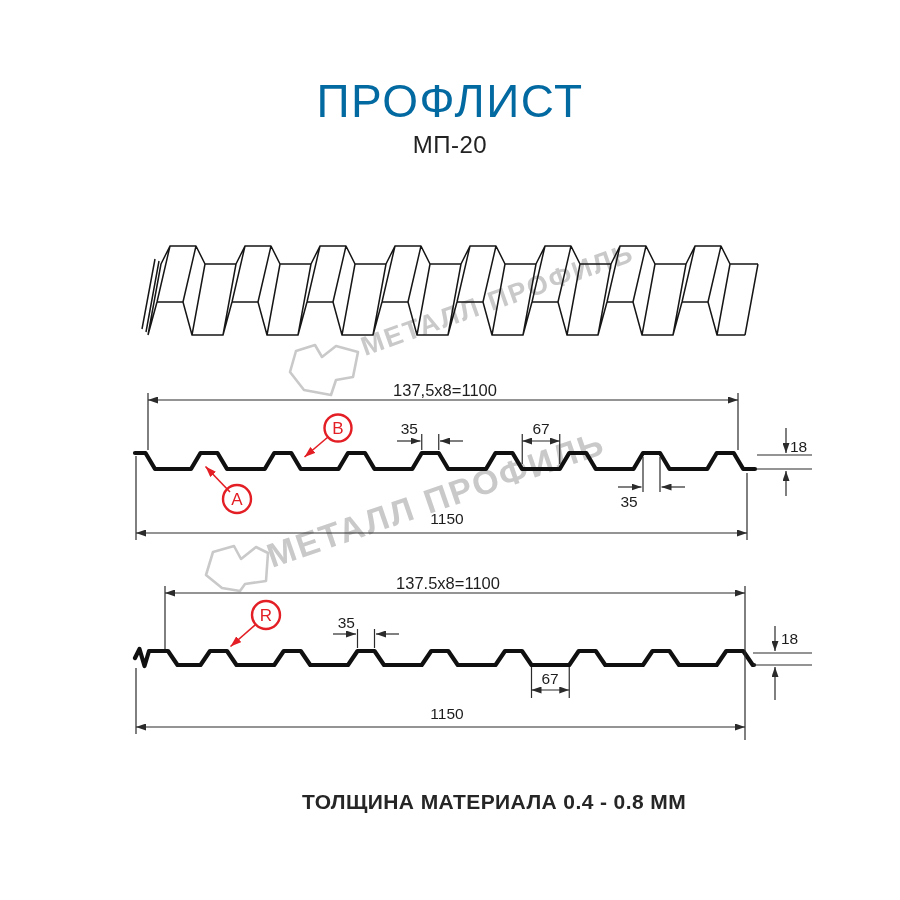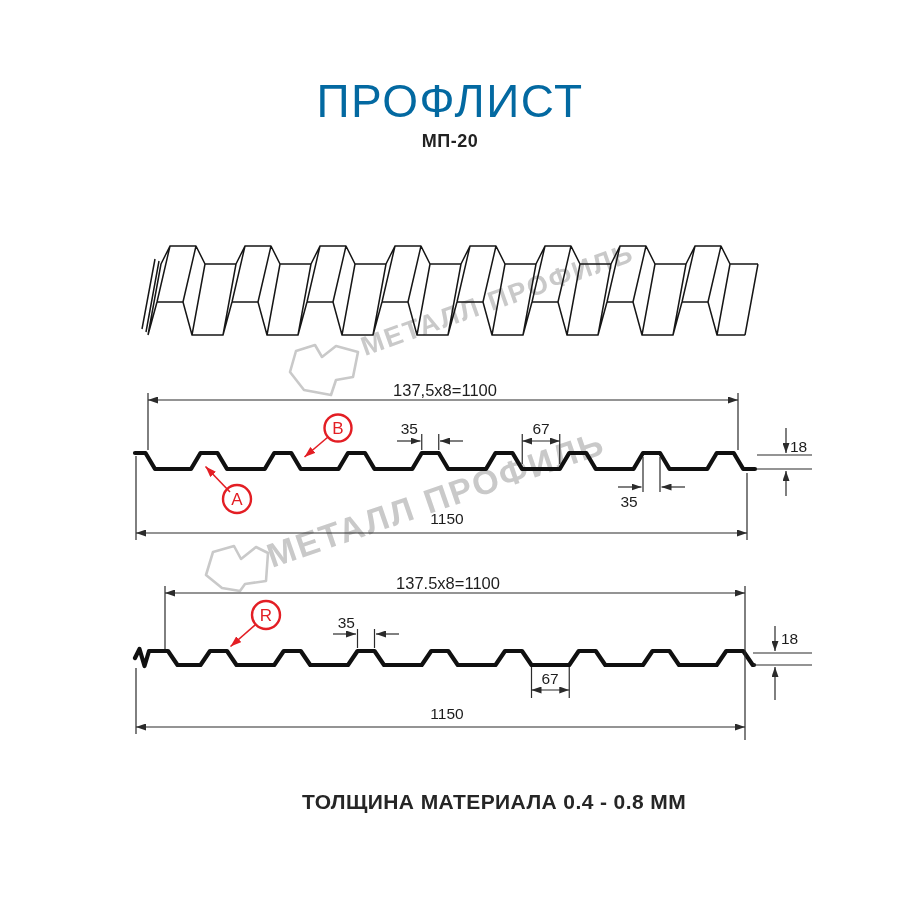--- a/index.html
+++ b/index.html
@@ -1,21 +1,21 @@
 <!DOCTYPE html>
 <html style="--red: #e31e24; --dim: #2b2b2b; --wm: #c9c9c9;"><head>
 <meta charset="utf-8">
 <style>
   :root{ --red:#e31e24; --line:#1a1a1a; --dim:#2b2b2b; --wm:#c9c9c9; }
   html,body{margin:0;padding:0;}
   body{width:900px;height:900px;background:#ffffff;position:relative;overflow:hidden;
        font-family:"Liberation Sans", sans-serif;}
   .abs{position:absolute;left:0;width:900px;text-align:center;}
   #title{top:74px;font-size:46px;font-weight:normal;letter-spacing:1.5px;color:#0369a1;}
-  #subtitle{top:131px;font-size:18px;font-weight:bold;letter-spacing:0.5px;color:#222;}
+  #subtitle{top:131px;font-size:24px;font-weight:normal;letter-spacing:0.5px;color:#222;}
   #footer{top:790px;font-size:21px;font-weight:bold;letter-spacing:0.4px;color:#262626;padding-left:44px;}
   svg{position:absolute;top:0;left:0;}
   .thin{stroke:var(--dim);stroke-width:1.2;fill:none;}
   .prof{stroke:#101010;stroke-width:4.2;fill:none;stroke-linejoin:round;stroke-linecap:round;}
   .wire{stroke:#161616;stroke-width:1.5;fill:none;stroke-linejoin:round;}
   .dim{font-size:15.5px;fill:#1d1d1d;}
   .dimw{font-size:16.5px;fill:#1d1d1d;}
   .redln{stroke:var(--red);stroke-width:2.4;fill:none;}
   .redln-a{stroke:var(--red);stroke-width:1.6;fill:none;}
   .redtx{fill:var(--red);font-size:17px;font-weight:normal;}

